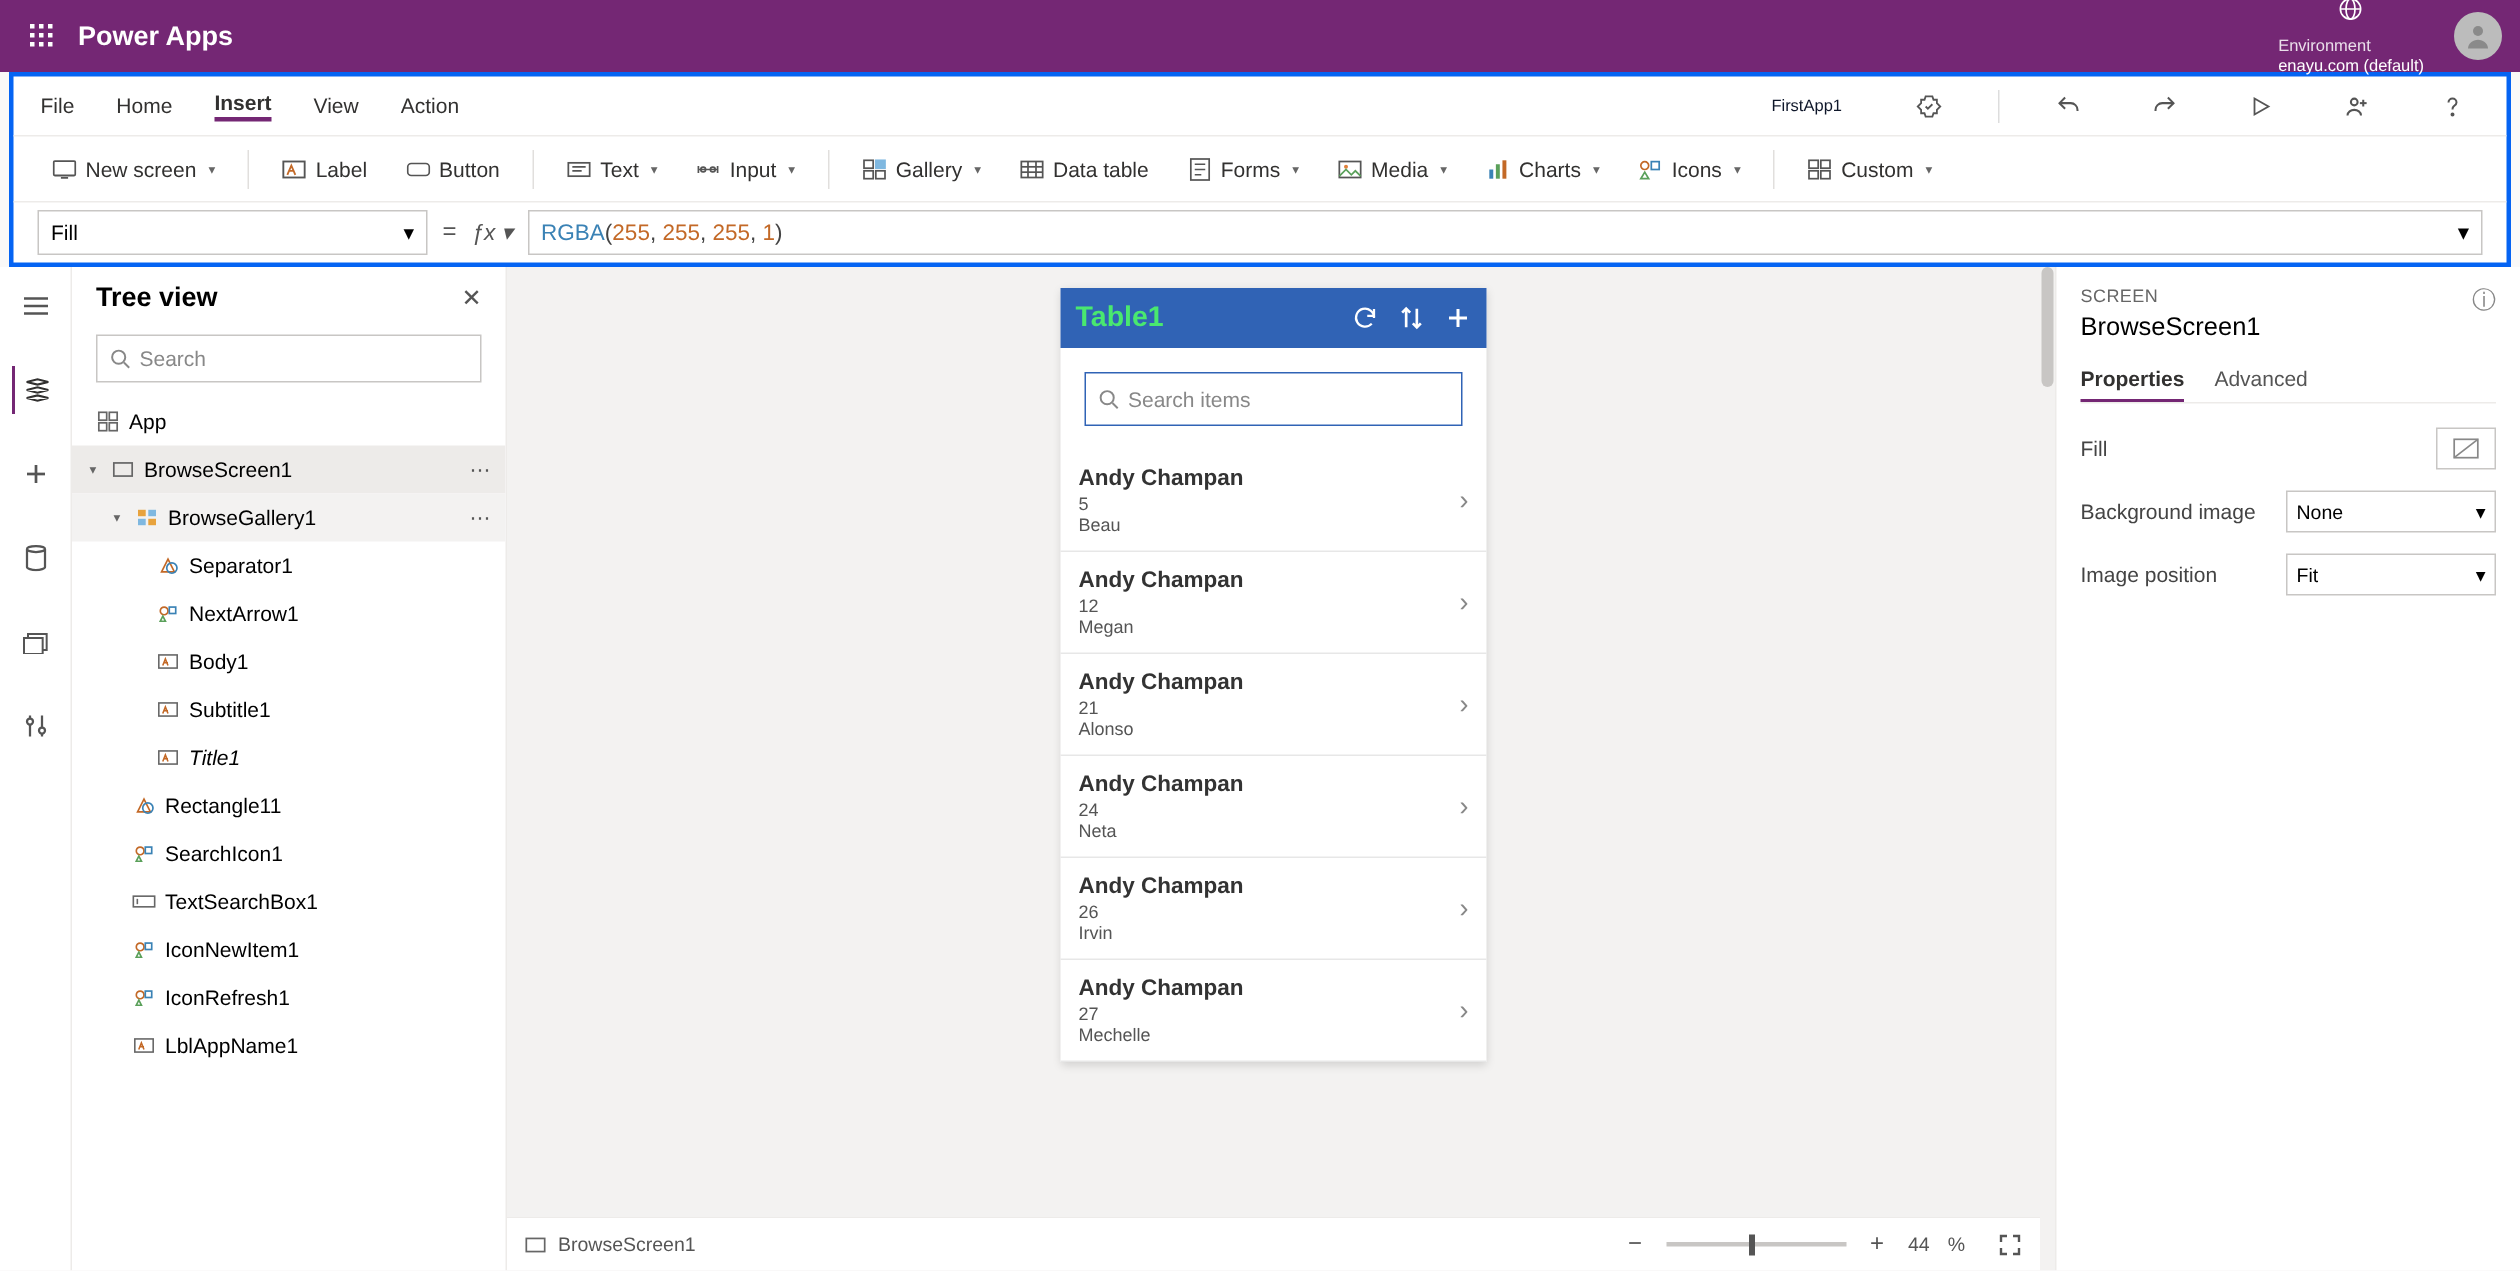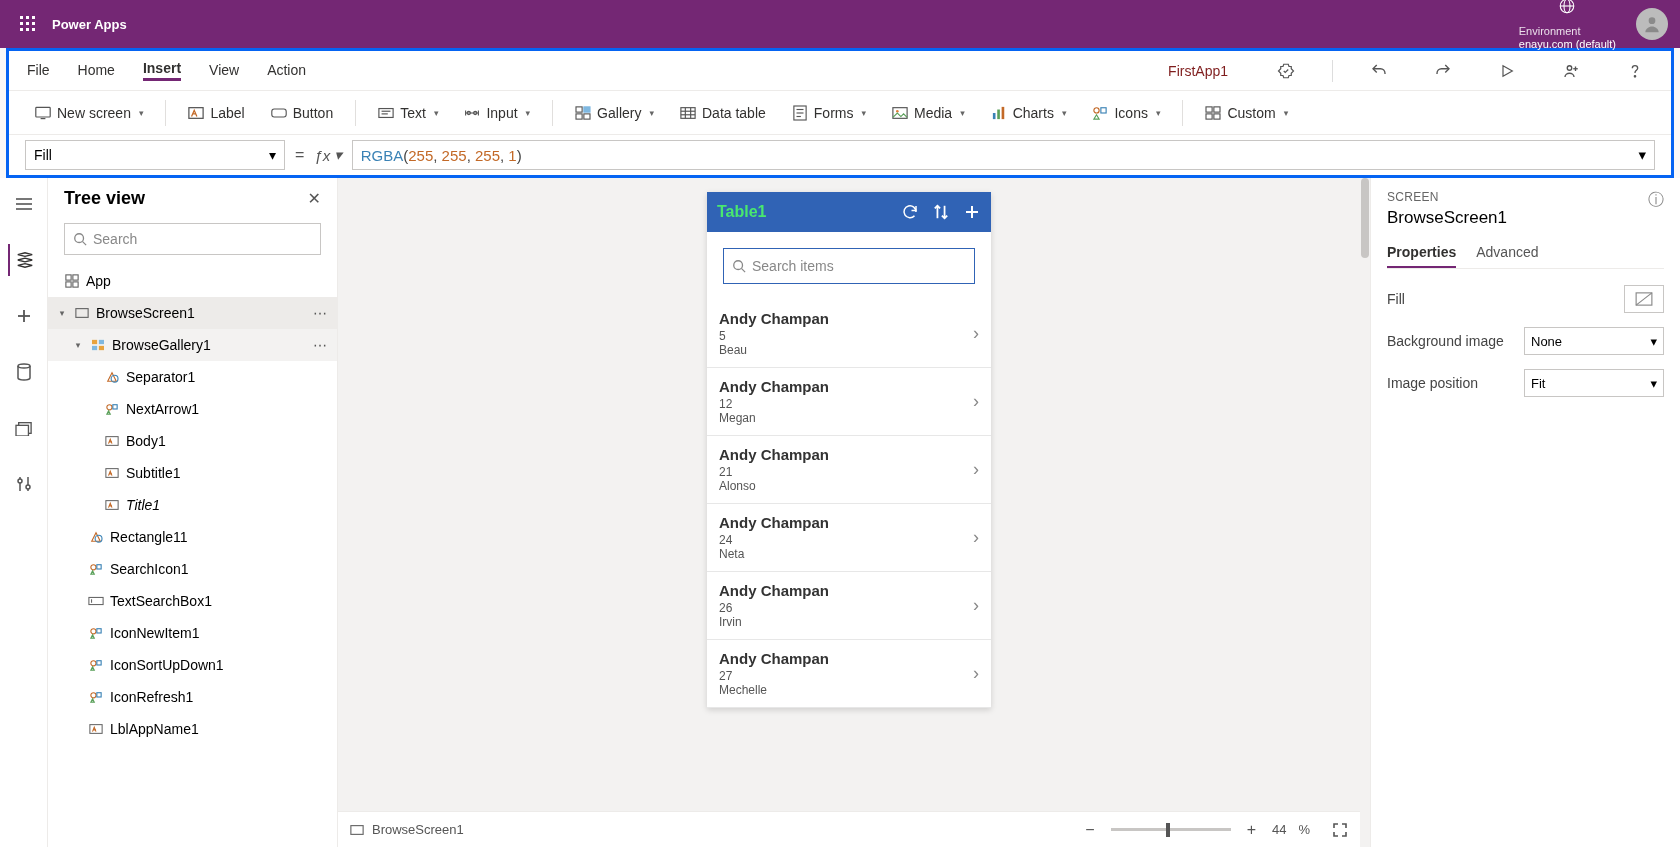--- a/index.html
+++ b/index.html
@@ -1,31 +1,31 @@
 <!DOCTYPE html>
 <html><head>
 <meta charset="utf-8">
 <style>
 * { box-sizing: border-box; margin: 0; padding: 0; font-family: "Segoe UI", sans-serif; }
 body { background: #faf9f8; overflow: hidden; width: 1680px; height: 847px; }
 .topbar { background: #742774; height: 48px; display: flex; align-items: center; color: white; padding: 0 12px; }
 .waffle { width: 32px; height: 32px; display: flex; align-items: center; justify-content: center; cursor: pointer; }
-.brand { font-size: 13px; font-weight: 600; margin-left: 8px; }
+.brand { font-size: 18px; font-weight: 600; margin-left: 8px; }
 .topbar .spacer { flex: 1; }
 .env-block { display: flex; align-items: center; gap: 10px; margin-right: 20px; flex-direction: column; }
 .env-text { font-size: 11px; line-height: 1.2; }
 .env-text .lbl { opacity: 0.85; }
 .avatar { width: 32px; height: 32px; background: #bcbcbc; border-radius: 50%; display: flex; align-items: center; justify-content: center; }
 
 .blue-wrap { border: 3px solid #0564f3; margin: 0 6px; background: white; }
 
 .menu-row { height: 40px; display: flex; align-items: center; padding: 15px 18px; border-bottom: 1px solid #edebe9; gap: 28px; }
 .menu-row .tab { font-size: 14px; color: #323130; cursor: pointer; padding-bottom: 2px; }
 .menu-row .tab.active { font-weight: 600; border-bottom: 3px solid #742774; }
-.menu-row .appname { margin-left: auto; color: #7f1d1d; font-size: 14px; padding-right: 12px; }
+.menu-row .appname { margin-left: auto; color: #0f172a; font-size: 11px; padding-right: 12px; }
 .menu-row .icon-btn { width: 36px; height: 36px; display: flex; align-items: center; justify-content: center; cursor: pointer; color: #555; }
 .menu-row .vdiv { width: 1px; height: 22px; background: #ddd; }
 
 .ribbon-row { height: 44px; display: flex; align-items: center; padding: 0 16px; border-bottom: 1px solid #edebe9; gap: 6px; }
 .rib-btn { display: flex; align-items: center; gap: 6px; padding: 4px 10px; font-size: 14px; color: #323130; cursor: pointer; }
 .rib-btn .chev { font-size: 9px; color: #666; margin-left: 2px; }
 .rib-sep { width: 1px; height: 26px; background: #e1dfdd; margin: 0 6px; }
 .rib-ico { width: 16px; height: 16px; display: inline-flex; align-items: center; justify-content: center; }
 
 .formula-row { height: 40px; display: flex; align-items: center; padding: 0 16px; gap: 10px; }
@@ -53,21 +53,21 @@
 .tree-item.sel { background: #edebe9; }
 .tree-item.hov { background: #f3f2f1; }
 .ti-more { margin-left: auto; margin-right: 10px; color: #555; }
 .ti-ico { width: 16px; height: 16px; display: inline-flex; align-items: center; justify-content: center; }
 .caret { font-size: 9px; color: #666; width: 12px; text-align: center; }
 
 .canvas-wrap { flex: 1; background: #f3f2f1; position: relative; overflow: hidden; }
 .canvas-inner { position: absolute; left: 0; right: 10px; top: 0; bottom: 40px; display: flex; align-items: flex-start; justify-content: center; padding-top: 14px; overflow: auto; }
 .phone { width: 284px; background: white; box-shadow: 0 2px 6px rgba(0,0,0,0.15); }
 .phone-hdr { background: #3063b5; height: 40px; display: flex; align-items: center; padding: 0 10px; color: white; gap: 14px; }
-.phone-title { color: #49e86f; font-weight: 600; font-size: 16px; flex: 1; }
+.phone-title { color: #49e86f; font-weight: 600; font-size: 19px; flex: 1; }
 .phone-hdr-ico { cursor: pointer; }
 .phone-search { height: 36px; border: 1.5px solid #3063b5; margin: 16px; display: flex; align-items: center; padding: 0 8px; gap: 6px; color: #888; font-size: 14px; }
 .gal-item { border-bottom: 1px solid #e7e7e7; padding: 10px 12px; display: flex; align-items: center; }
 .gal-text { flex: 1; }
 .gal-item .t1 { font-size: 15px; font-weight: 600; color: #333; }
 .gal-item .t2 { font-size: 12px; color: #555; margin-top: 2px; }
 .gal-item .t3 { font-size: 12px; color: #555; }
 .gal-arrow { color: #888; font-size: 18px; }
 .status-row { position: absolute; bottom: 0; left: 0; right: 10px; height: 36px; background: #fff; border-top: 1px solid #edebe9; display: flex; align-items: center; padding: 0 12px; gap: 8px; font-size: 13px; color: #555; }
 .status-row .sp { flex: 1; }
@@ -499,30 +499,20 @@
         </div>
       <div class="tree-item" style="padding-left:40px;">
           <span class="ti-ico">
             <svg width="14" height="12" viewBox="0 0 16 14" fill="none" stroke-width="1.3">
               <circle cx="5" cy="5" r="3" stroke="#c36927"></circle>
               <rect x="9" y="2" width="5" height="5" stroke="#3a82b5"></rect>
               <path d="M4 9l2 4H2z" stroke="#5aa05a"></path>
             </svg>
           </span>
           <span>IconNewItem1</span>
-        </div>
-      <div class="tree-item" style="padding-left:40px;">
-          <span class="ti-ico">
-            <svg width="14" height="12" viewBox="0 0 16 14" fill="none" stroke-width="1.3">
-              <circle cx="5" cy="5" r="3" stroke="#c36927"></circle>
-              <rect x="9" y="2" width="5" height="5" stroke="#3a82b5"></rect>
-              <path d="M4 9l2 4H2z" stroke="#5aa05a"></path>
-            </svg>
-          </span>
-          <span>IconSortUpDown1</span>
         </div>
       <div class="tree-item" style="padding-left:40px;">
           <span class="ti-ico">
             <svg width="14" height="12" viewBox="0 0 16 14" fill="none" stroke-width="1.3">
               <circle cx="5" cy="5" r="3" stroke="#c36927"></circle>
               <rect x="9" y="2" width="5" height="5" stroke="#3a82b5"></rect>
               <path d="M4 9l2 4H2z" stroke="#5aa05a"></path>
             </svg>
           </span>
           <span>IconRefresh1</span>

